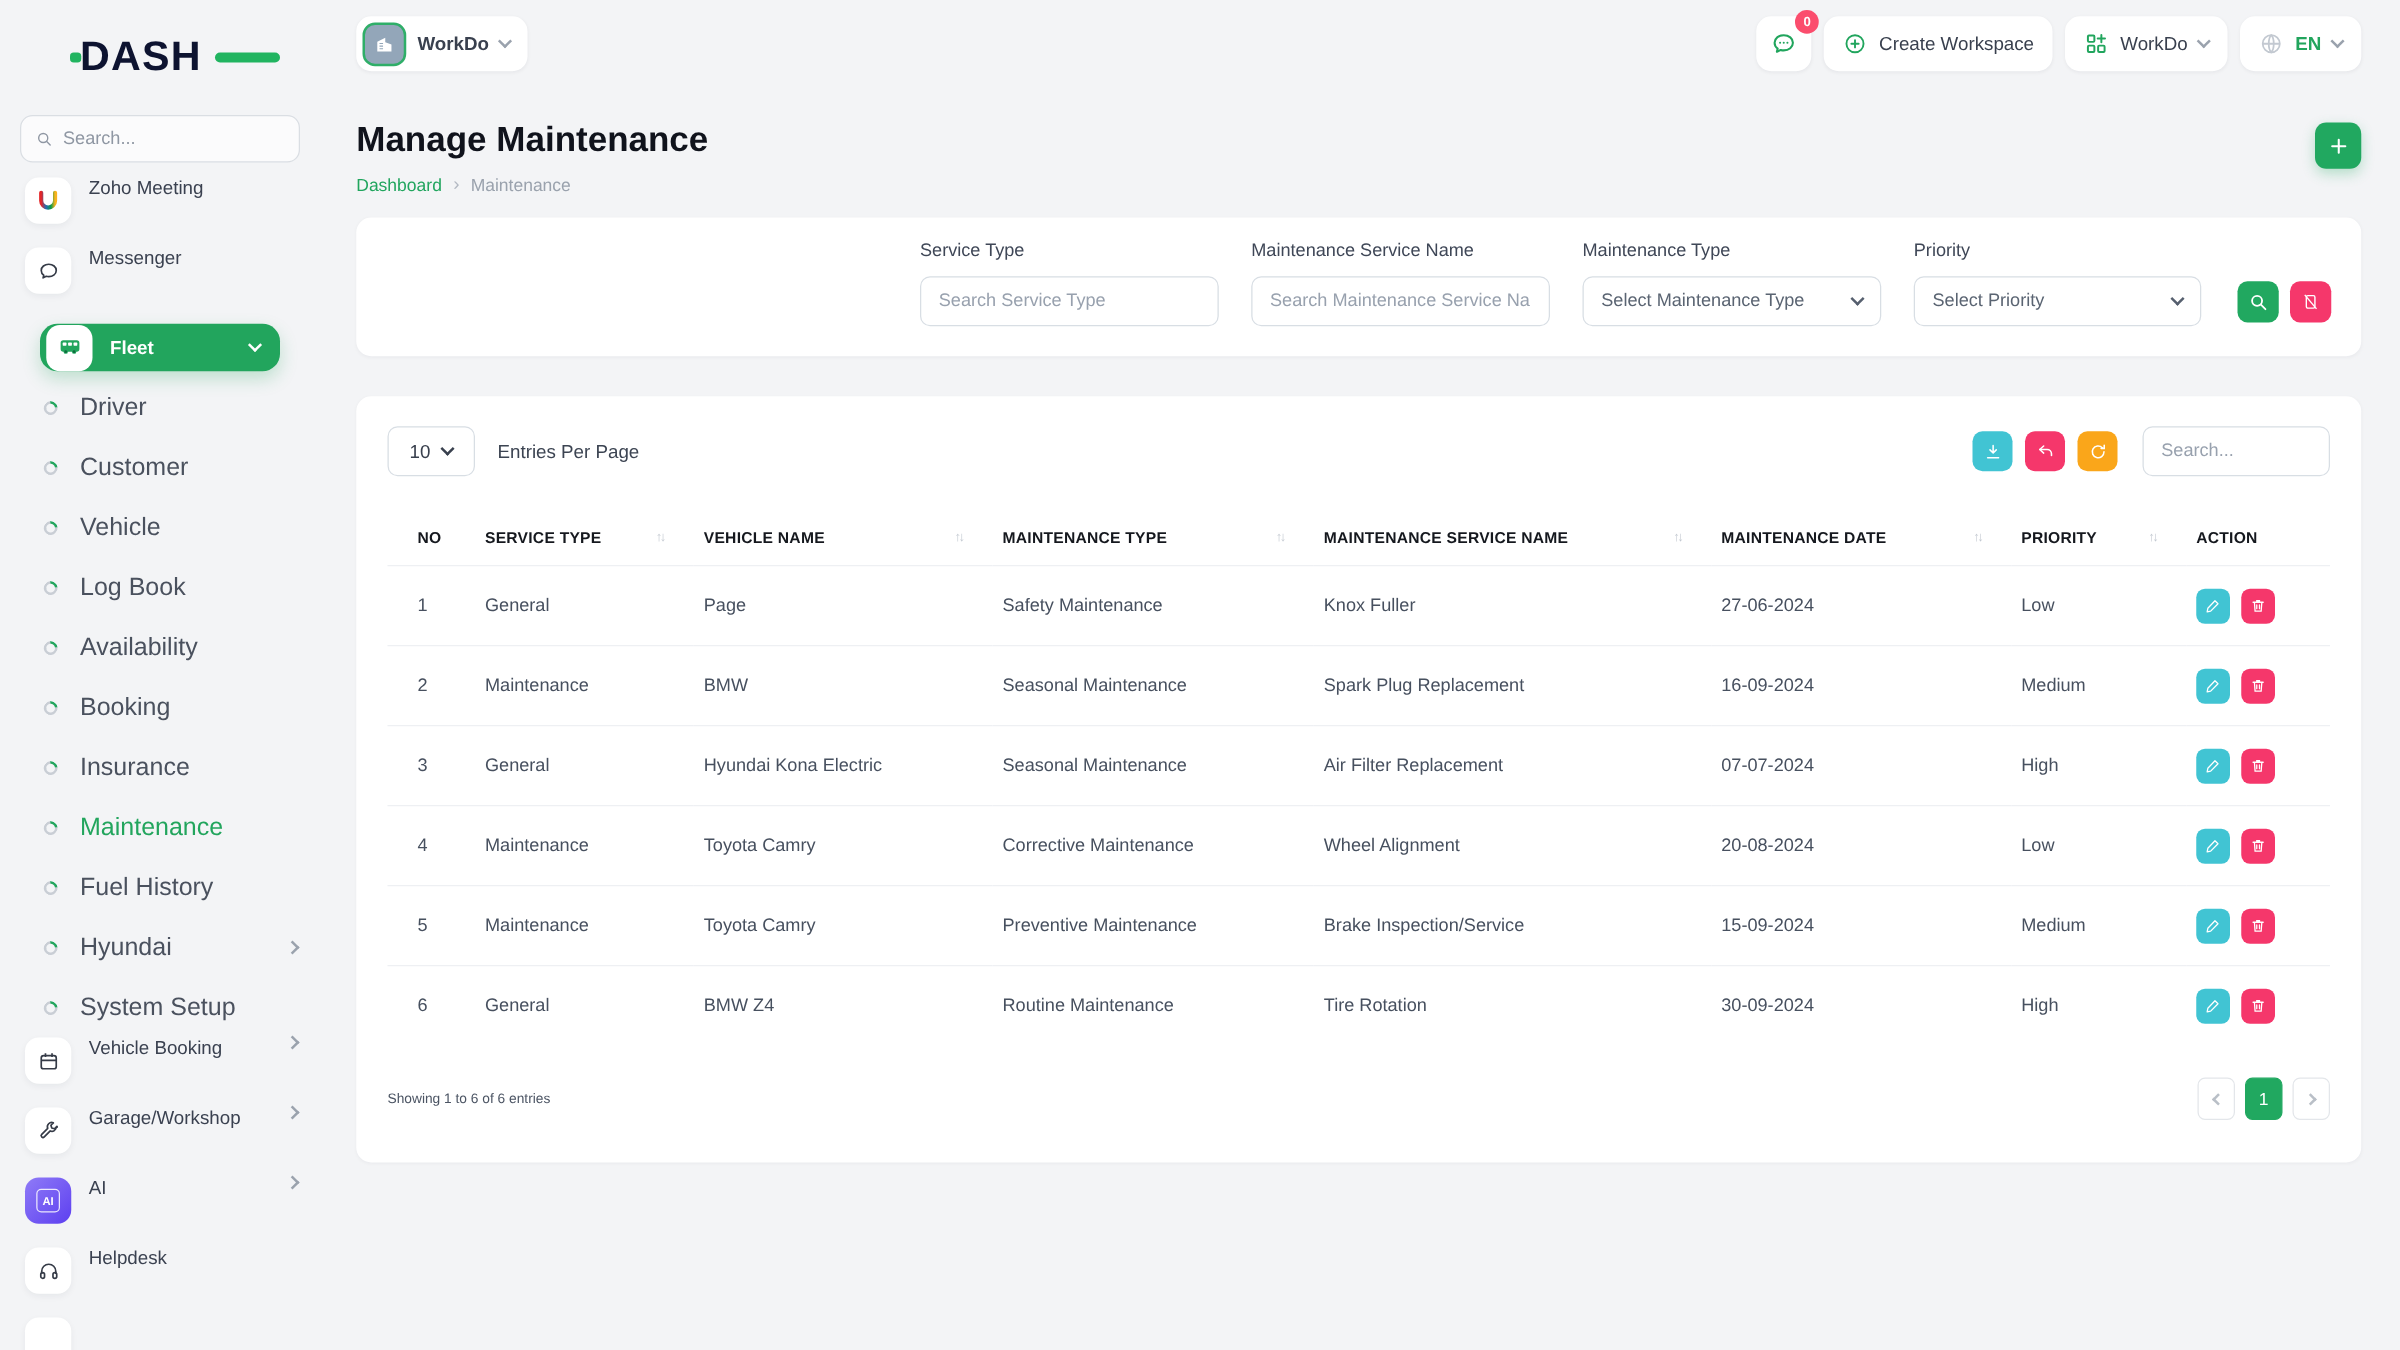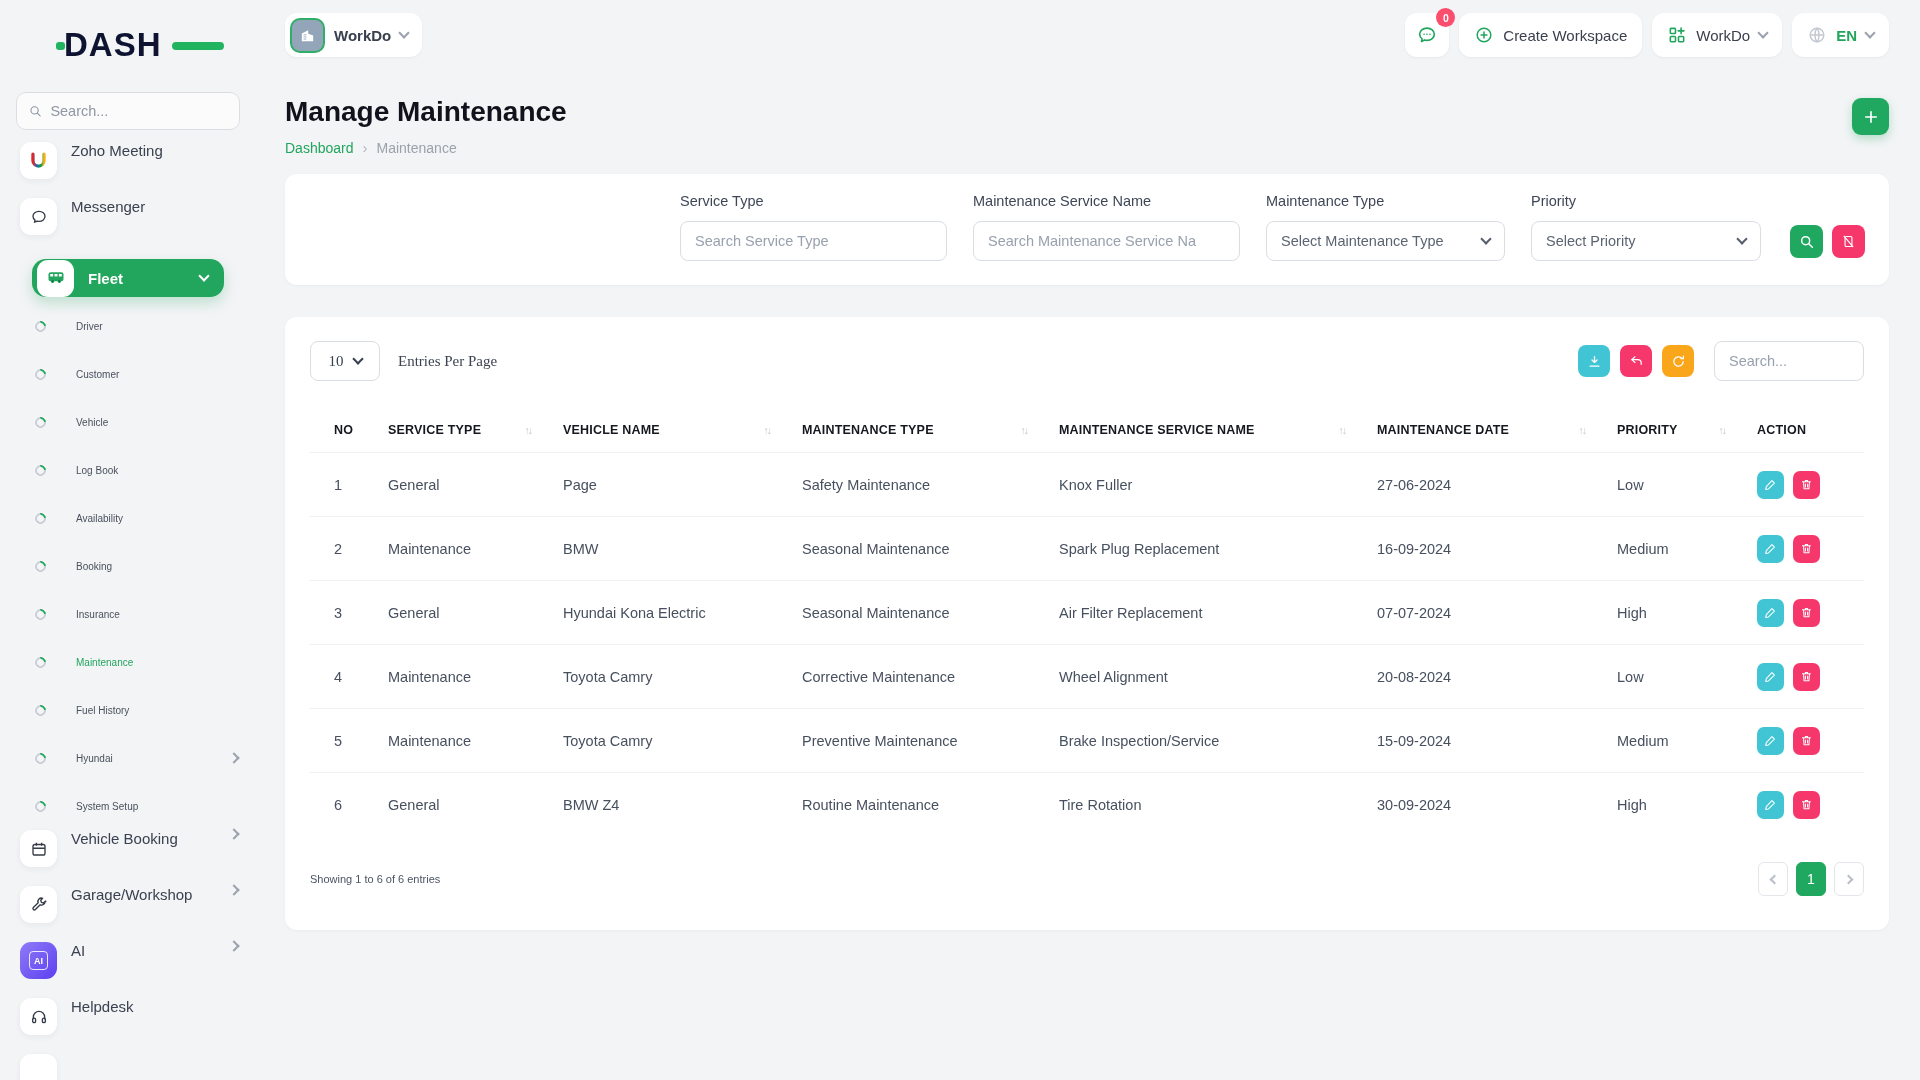--- a/index.html
+++ b/index.html
@@ -42,22 +42,22 @@
     box-shadow:0 2px 6px rgba(20,30,50,.06);
   }
   .nav-pill {
     margin:5px 32px; height:38px; border-radius:14px; background:#22a55d;
     display:flex; align-items:center; gap:14px; padding:0 16px 0 5px;
     color:#ffffff; font-weight:700; cursor:pointer;
     box-shadow:0 6px 14px rgba(34,165,93,.25);
   }
   .nav-pill .icon-box { box-shadow:none; }
   .nav-sub {
-    height:48px; display:flex; align-items:center; gap:30px; padding:0 18px 0 35px;
-    font-size:10px; color:#4a515e; cursor:pointer;
+    height:48px; display:flex; align-items:center; gap:18px; padding:0 18px 0 35px;
+    font-size:20px; color:#4a515e; cursor:pointer;
   }
   .bullet {
     width:11px; height:11px; flex:none; border-radius:50%;
     border:2px solid #c9ced5; border-top-color:#22a55d; transform:rotate(40deg);
   }
   .nav-sub.active { color:#22a55d; }
   .spacer { flex:1; }
   .chev { width:8px; height:8px; border-right:2px solid currentColor; border-bottom:2px solid currentColor; flex:none; }
   .chev.down { transform:rotate(45deg); margin-top:-4px; }
   .chev.right { transform:rotate(-45deg); }
@@ -111,37 +111,37 @@
   }
   .filter-card { margin-top:18px; padding:19px 24px 24px; display:flex; justify-content:flex-end; }
   .filter-form { display:flex; gap:26px; align-items:flex-end; }
   .f-field { display:flex; flex-direction:column; gap:12px; }
   .f-label { font-size:14.5px; color:#3f4757; }
   .f-input, .f-select {
     height:40px; border:1px solid #d8dee4; border-radius:8px; background:#fff;
     font-size:14.5px; color:#5a6472; padding:0 14px; outline:none;
     font-family:"Liberation Sans", sans-serif;
   }
-  .f-input { width:267px; }
+  .f-input { width:239px; }
   .f-input::placeholder { color:#98a1ae; }
   .f-select { display:flex; align-items:center; justify-content:space-between; cursor:pointer; }
   .f-select.w1 { width:239px; } .f-select.w2 { width:230px; }
   .f-btns { display:flex; gap:9px; margin-left:3px; padding-bottom:3px; }
   .sq-btn {
     border:none; cursor:pointer; display:flex; align-items:center; justify-content:center;
     border-radius:8px;
   }
   .sq-33 { width:33px; height:33px; }
   .sq-32 { width:32px; height:32px; }
   .bg-green { background:#21a860; } .bg-pink { background:#f5376b; }
   .bg-teal { background:#41c4d3; } .bg-orange { background:#faa61a; }
   
   .table-card { margin-top:32px; padding:24px 25px 34px; }
   .tbl-controls { display:flex; justify-content:space-between; align-items:center; }
-  .pp-wrap { display:flex; align-items:center; gap:18px;font-family:Liberation Serif, serif; }
+  .pp-wrap { display:flex; align-items:center; gap:18px; }
   .pp-select {
     width:70px; height:40px; border:1px solid #d8dee4; border-radius:8px; background:#fff;
     display:flex; align-items:center; justify-content:center; gap:10px; cursor:pointer;
     font-size:15px; color:#39404e;
   }
   .pp-label { font-size:15px; color:#3c4452; }
   .tbl-actions { display:flex; gap:10px; align-items:center; }
   .tbl-search {
     width:150px; height:40px; border:1px solid #d8dee4; border-radius:8px; padding:0 14px;
     font-size:14.5px; color:#5a6472; outline:none; margin-left:10px;

